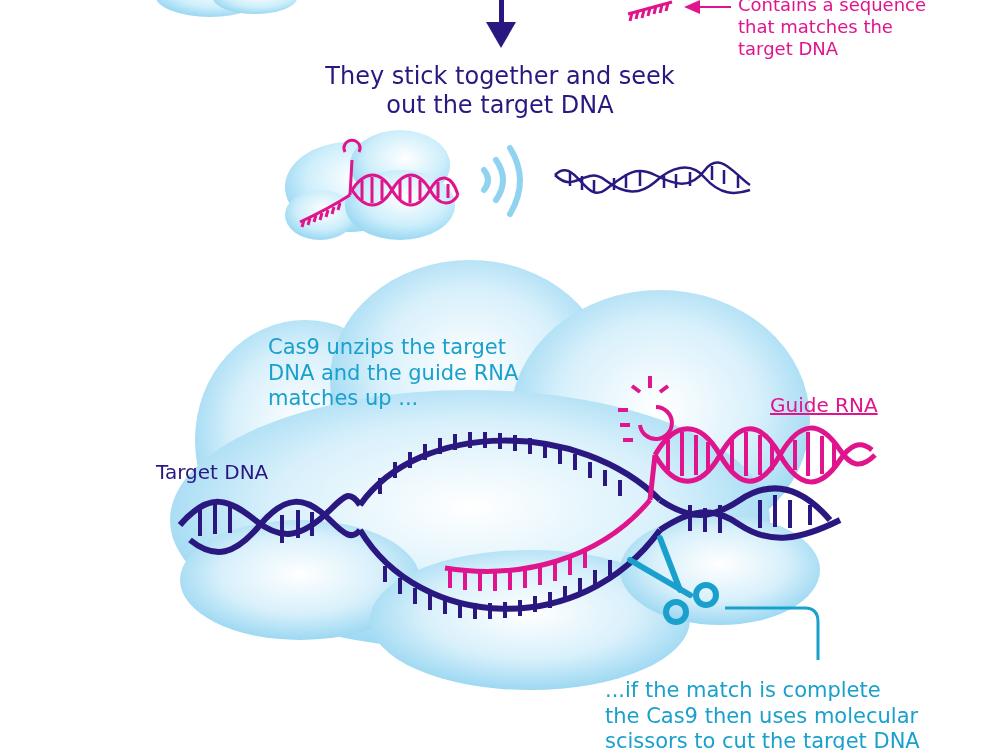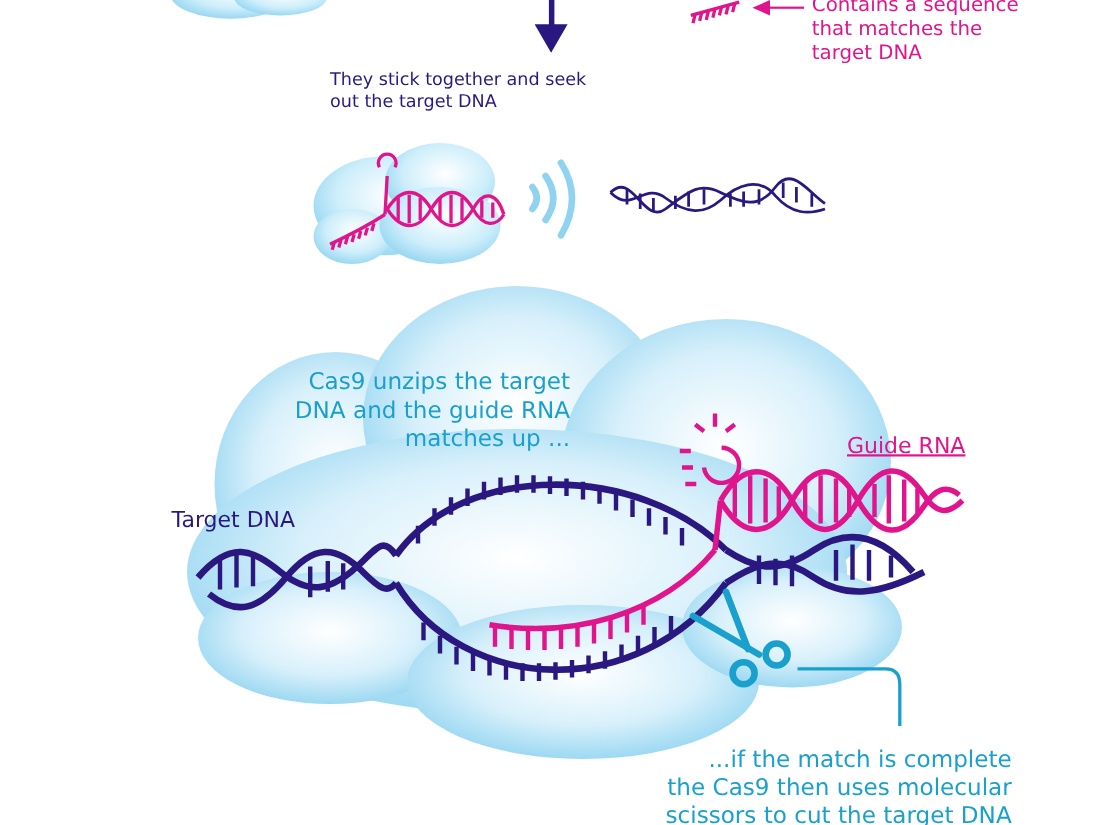--- a/index.html
+++ b/index.html
@@ -1,22 +1,22 @@
 <!DOCTYPE html>
 <html><head>
 <meta charset="utf-8">
 <style>
   html,body{margin:0;padding:0;background:#ffffff;}
   body{width:1000px;height:750px;position:relative;overflow:hidden;font-family:"DejaVu Sans","Liberation Sans",sans-serif;}
   svg.art{position:absolute;left:0;top:0;width:1000px;height:750px;}
   .label{position:absolute;margin:0;line-height:1.22;white-space:pre-line;}
   .navy{color:#2a1880;}
   .pink{color:#e0148c;}
-  .cyan{color:#1aa0cc;text-align:right;}
-  #txt-stick{left:300px;top:62px;width:400px;text-align:left;font-size:16px;}
+  .cyan{color:#1aa0cc;}
+  #txt-stick{left:300px;top:62px;width:400px;text-align:center;font-size:24px;}
   #txt-contains{left:738px;top:-6px;font-size:18px;}
   #txt-unzip{left:268px;top:335px;font-size:21px;}
   #txt-guide{left:770px;top:393px;font-size:20px;text-decoration:underline;}
   #txt-target{left:156px;top:460px;font-size:20px;}
   #txt-match{left:605px;top:678px;font-size:21px;}
 </style>
 </head>
 <body>
 
 <svg class="art" viewBox="0 0 1000 750" xmlns="http://www.w3.org/2000/svg">

